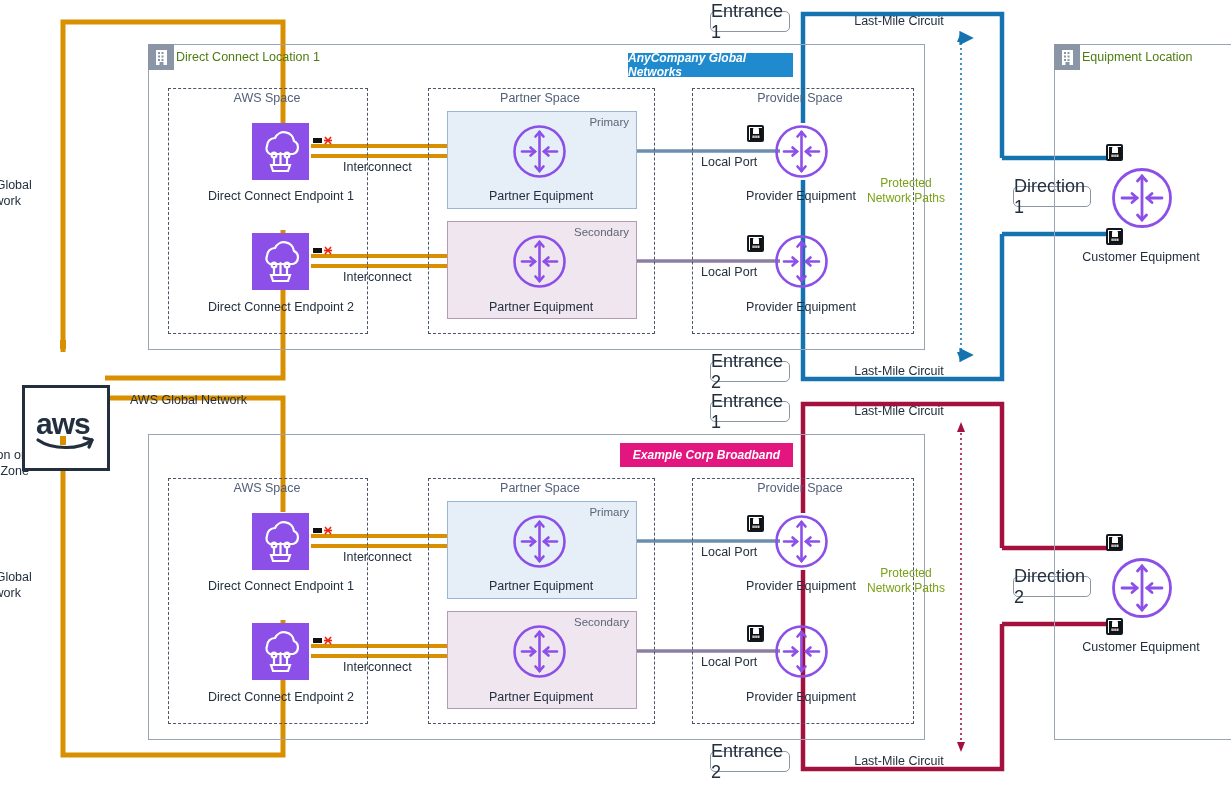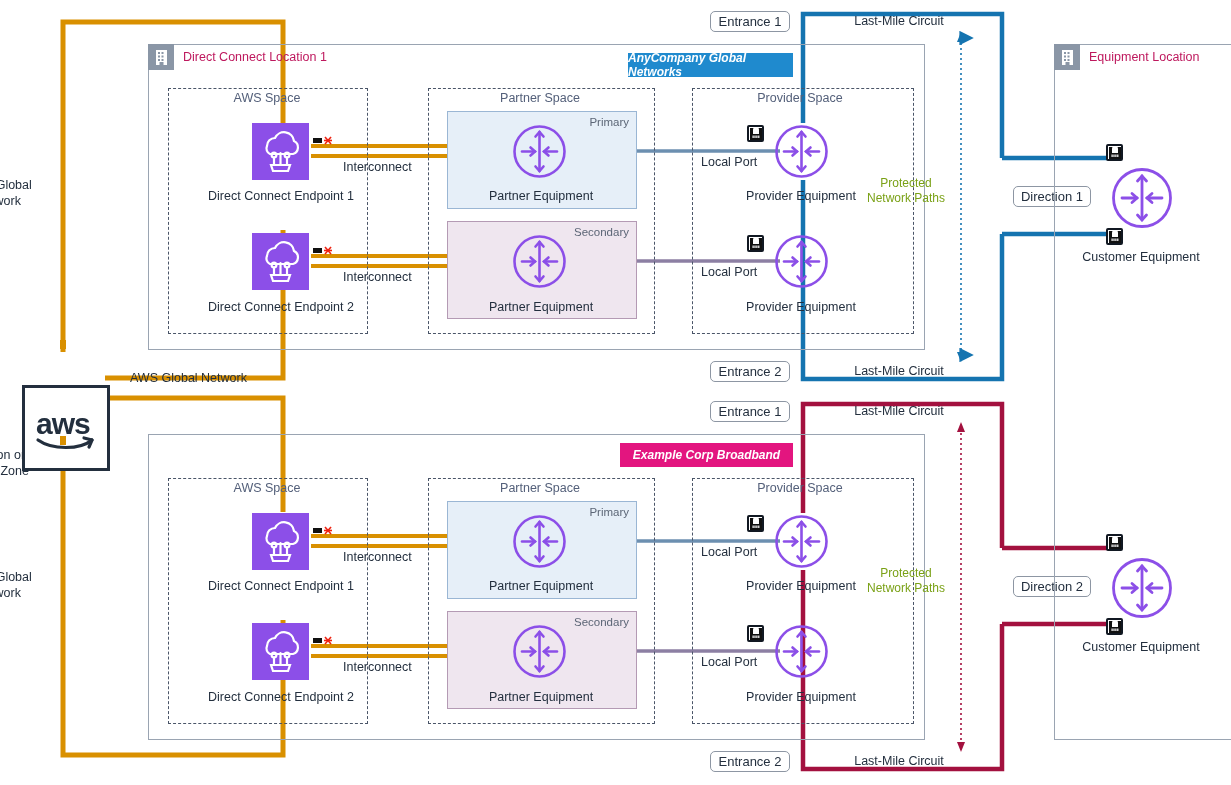--- a/index.html
+++ b/index.html
@@ -8,38 +8,38 @@
 
   .abs{position:absolute;}
   .txt{position:absolute;color:#232f3e;font-size:12.5px;line-height:1.25;white-space:nowrap;}
   .txt.c{transform:translateX(-50%);text-align:center;}
   .txt.multi{white-space:normal;text-align:center;}
 
   
   .loc-box{position:absolute;border:1px solid #9aa4b2;background:transparent;}
   .loc-hdr{position:absolute;display:flex;align-items:center;height:26px;}
   .bldg-ico{width:26px;height:26px;background:#8a96a6;display:flex;align-items:center;justify-content:center;}
-  .loc-title{margin-left:9px;color:#be185d;font-size:12.5px;white-space:nowrap;}
+  .loc-title{margin-left:2px;color:#4d7c0f;font-size:12.5px;white-space:nowrap;}
 
   .dash-box{position:absolute;border:1.3px dashed #4a5568;}
   .dash-title{position:absolute;color:#54607a;font-size:12.5px;transform:translateX(-50%);white-space:nowrap;}
 
   .pe-box{position:absolute;box-sizing:border-box;padding-left:24px;}
   .pe-box.primary{background:#e6eff8;border:1px solid #9ab6d4;}
   .pe-box.secondary{background:#efe6ef;border:1px solid #b49ab4;}
   .pe-tag{position:absolute;right:7px;top:4px;color:#5c6676;font-size:11.5px;}
 
   
   .badge{position:absolute;display:flex;align-items:center;justify-content:center;
          color:#fff;font-style:italic;font-weight:bold;font-size:12px;height:24px;}
   .badge.blue{background:#1f8ace;}
   .badge.magenta{background:#e3157f;}
 
   .pill{position:absolute;box-sizing:border-box;border:1px solid #8d96a3;border-radius:5px;
-        background:#fff;color:#232f3e;font-size:13px;display:flex;align-items:center;
+        background:#fff;color:#232f3e;font-size:18px;display:flex;align-items:center;
         justify-content:center;height:21px;}
   .gold{background:#d99000;}
 
   
   .dc-ep{position:absolute;width:57px;height:57px;background:#8c4fe8;}
 
   
   .router{position:absolute;}
 
   
@@ -137,21 +137,21 @@
   <div class="txt multi c" style="left:63px;top:178px;width:130px;margin-left:-65px;">
     <span>AWS Global</span><br>
     <span>Network</span>
   </div>
 
   <div class="txt multi c" style="left:63px;top:570px;width:130px;margin-left:-65px;">
     <span>AWS Global</span><br>
     <span>Network</span>
   </div>
 
-  <div class="txt" style="left:130px;top:371px;">AWS Global Network</div>
+  <div class="txt" style="left:130px;top:393px;">AWS Global Network</div>
 
   <div class="loc-box" style="left:148px;top:44px;width:775px;height:304px;"></div>
   <div class="loc-hdr" style="left:148px;top:44px;">
     <span class="bldg-ico">
       <svg width="15" height="17" viewBox="0 0 15 17">
           <rect x="2" y="1" width="11" height="15" fill="#fff"></rect>
           <g fill="#8a96a6">
             <rect x="4" y="3" width="2" height="2"></rect>
             <rect x="7.5" y="3" width="2" height="2"></rect>
             <rect x="4" y="6.5" width="2" height="2"></rect>

